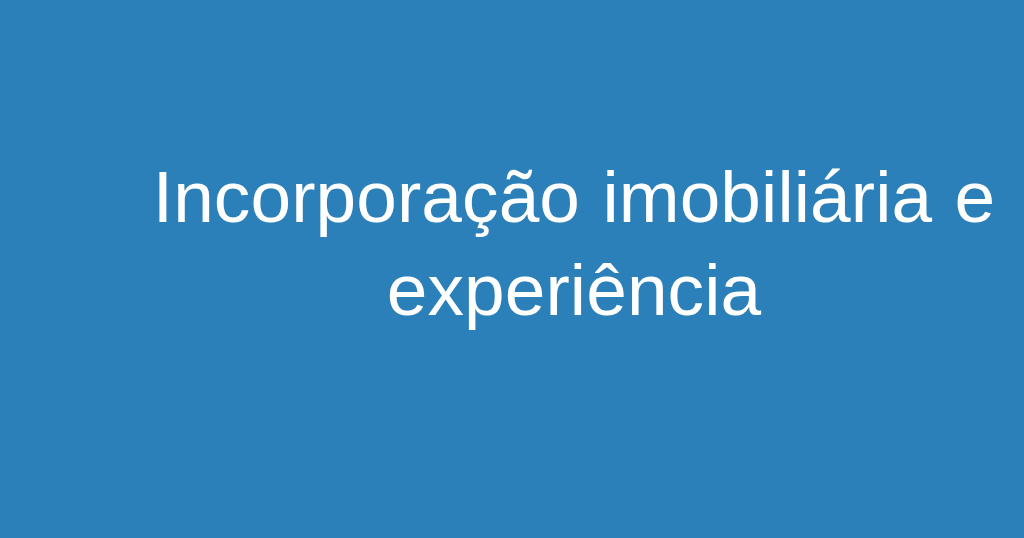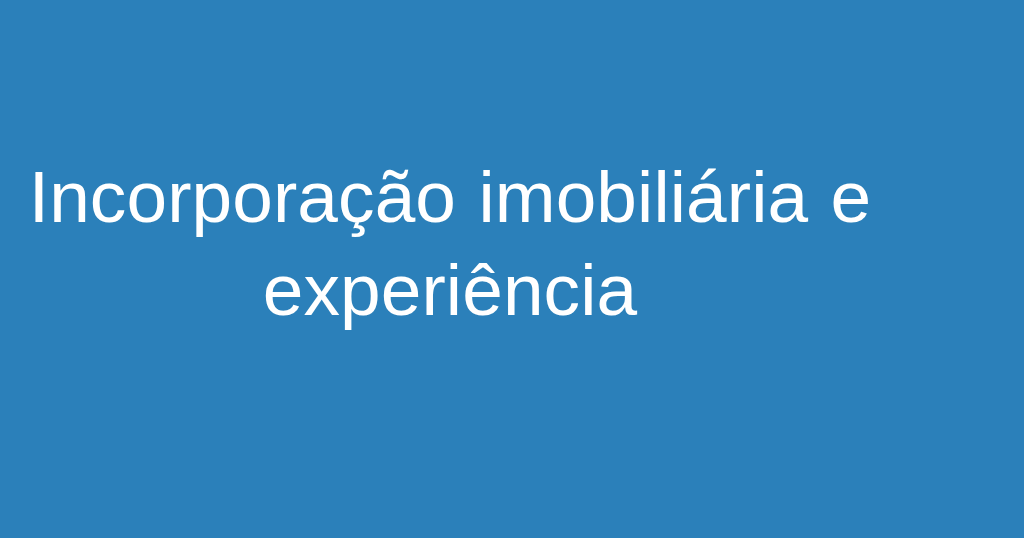--- a/index.html
+++ b/index.html
@@ -18,21 +18,21 @@
 
   
   .banner {
     position: relative;
     box-sizing: border-box;
     width: 1024px;
     height: 538px;
     background-color: #2b80ba;
     display: flex;
     align-items: flex-start;
-    justify-content: flex-start;
+    justify-content: flex-end;
     overflow: hidden;
   }
 
   .banner-inner {
     width: 900px;
     margin-top: 150px;
     display: block;
     text-align: center;
   }
 

